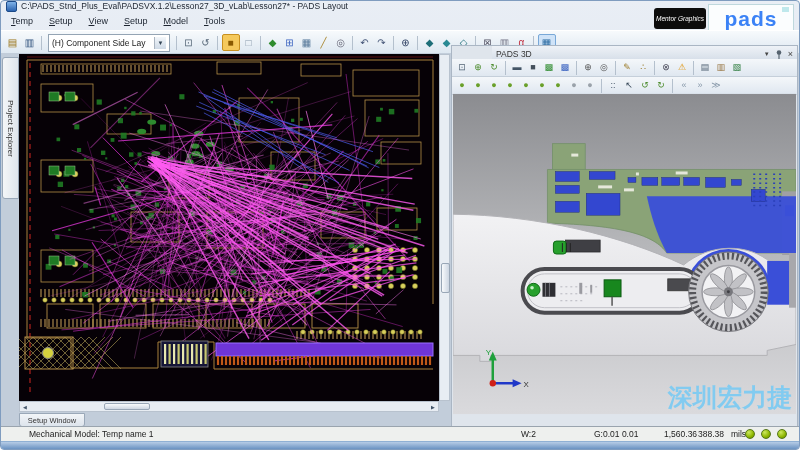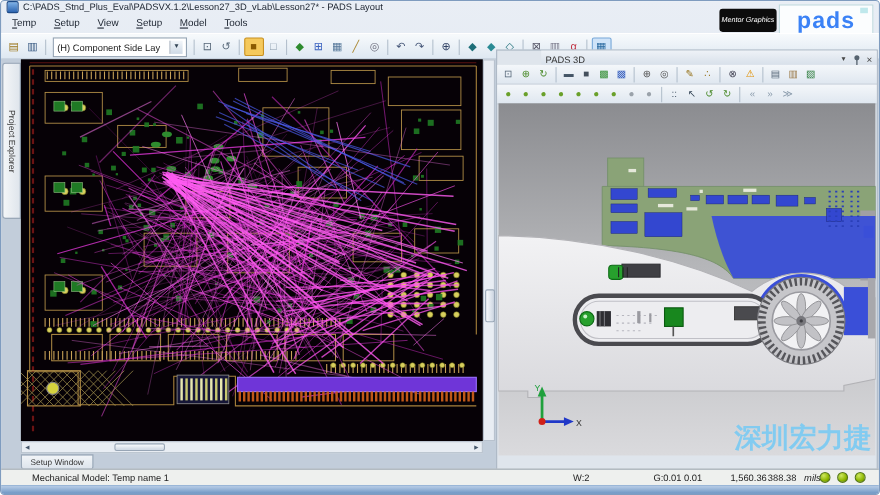--- a/index.html
+++ b/index.html
@@ -1211,20 +1211,20 @@
       </svg>
     </div>
   </div>
 
   <div class="statusbar">
     <span class="fld" style="left:8px;">Mechanical Model: Temp name 1</span>
     <span class="fld" style="left:500px;">W:2</span>
     <span class="fld" style="left:573px;">G:0.01 0.01</span>
     <span class="fld" style="left:643px;">1,560.36</span>
     <span class="fld" style="left:677px;">388.38</span>
-    <span class="fld" style="left:710px;font-style:italic;">mils</span>
+    <span class="fld" style="left:710px;">mils</span>
     <span class="ledbtn" style="left:744px;"></span>
     <span class="ledbtn" style="left:760px;"></span>
     <span class="ledbtn" style="left:776px;"></span>
   </div>
 
   <div class="bottomedge"></div>
 </div>
 
 </body></html>

